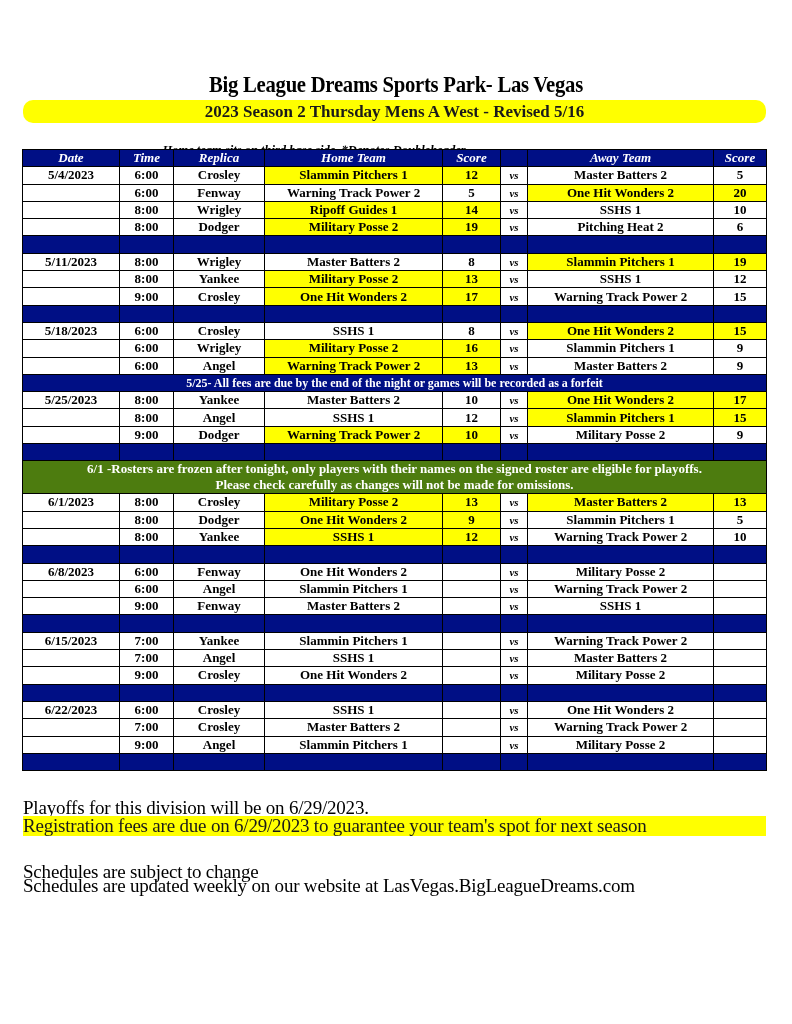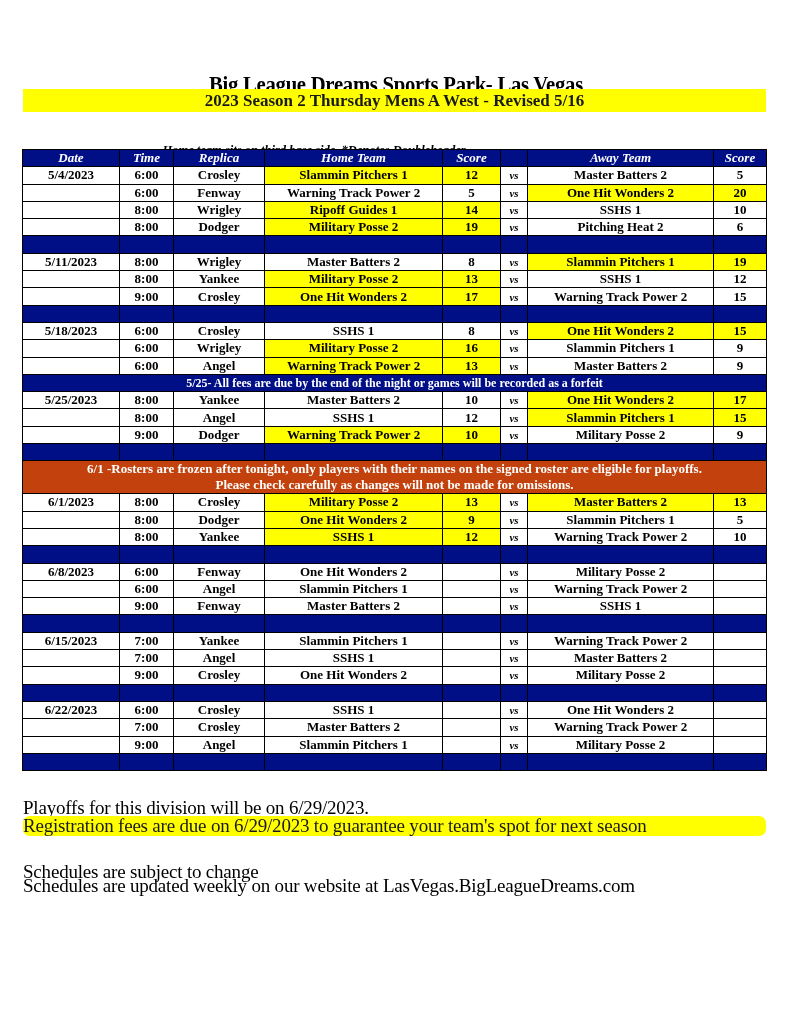--- a/index.html
+++ b/index.html
@@ -1,31 +1,31 @@
 <!DOCTYPE html>
 <html><head>
 <meta charset="utf-8">
 <style>
   html, body { margin:0; padding:0; background:#ffffff; }
   body { width:792px; height:1024px; position:relative; overflow:hidden;
          font-family:"Liberation Serif", "DejaVu Serif", serif; color:#000; }
   .title { position:absolute; left:0; top:72px; width:792px; text-align:center;
            font-size:22.5px; font-weight:bold; letter-spacing:-0.3px; transform:scaleX(0.92); }
-  .subtitle { position:absolute; left:23px; top:89px; width:743px; height:23px;
-              background:#ffff00; text-align:center; font-size:17px; font-weight:bold; line-height:23px; color:#1a1a1a; }
+  .subtitle { position:absolute; left:23px; top:100px; width:743px; height:23px;
+              background:#ffff00; text-align:center; font-size:17px; font-weight:bold; line-height:23px; color:#1a1a1a;border-radius:10px; }
   .note-top { position:absolute; left:0; top:143px; width:628px; text-align:center;
               font-size:12.5px; font-weight:bold; font-style:italic; }
   table.sched { position:absolute; left:22px; top:149px; width:744px; border-collapse:collapse;
                 table-layout:fixed; font-size:13px; font-weight:bold; }
   table.sched td, table.sched th { border:1.2px solid #000; height:16.3px; padding:0; text-align:center;
                 line-height:16px; white-space:nowrap; overflow:hidden; }
   table.sched th { background:#000f85; color:#ffffff; font-size:13px;font-style:italic; }
   .sep td { background:#000f85; }
   .msg-blue td { background:#000f85; color:#ffffff; font-size:12px; }
-  .msg-red td { background:#c2410c; color:#ffffff; font-size:13px; line-height:17px; height:34px; }
+  .msg-red td { background:#4d7c0f; color:#ffffff; font-size:13px; line-height:17px; height:34px; }
   td.yl { background:#ffff00; }
   td.vs { font-style:italic; font-size:11px; }
   .footer { position:absolute; left:23px; font-size:19px; font-weight:normal; letter-spacing:-0.2px; }
   .footer.hl { background:#ffff00; width:743px; color:#1a1a1a; }
 </style>
 </head>
 <body>
 
 <div class="title">Big League Dreams Sports Park- Las Vegas</div>
 <div class="subtitle">2023 Season 2 Thursday Mens A West - Revised 5/16</div>
@@ -381,15 +381,15 @@
         <td></td>
         <td></td>
         <td></td>
         <td></td>
         <td></td>
       </tr>
     </tbody>
 </table>
 
 <div class="footer" style="top:797px;">Playoffs for this division will be on 6/29/2023.</div>
-<div class="footer hl" style="top:816px;height:20px;line-height:20px;border-radius:7px;">Registration fees are due on 6/29/2023 to guarantee your team's spot for next season</div>
+<div class="footer hl" style="top:816px;height:20px;line-height:20px;">Registration fees are due on 6/29/2023 to guarantee your team's spot for next season</div>
 <div class="footer" style="top:839px;margin-top:36px;">Schedules are updated weekly on our website at LasVegas.BigLeagueDreams.com</div>
 <div class="footer" style="top:861px;">Schedules are subject to change</div>
 
 </body></html>

